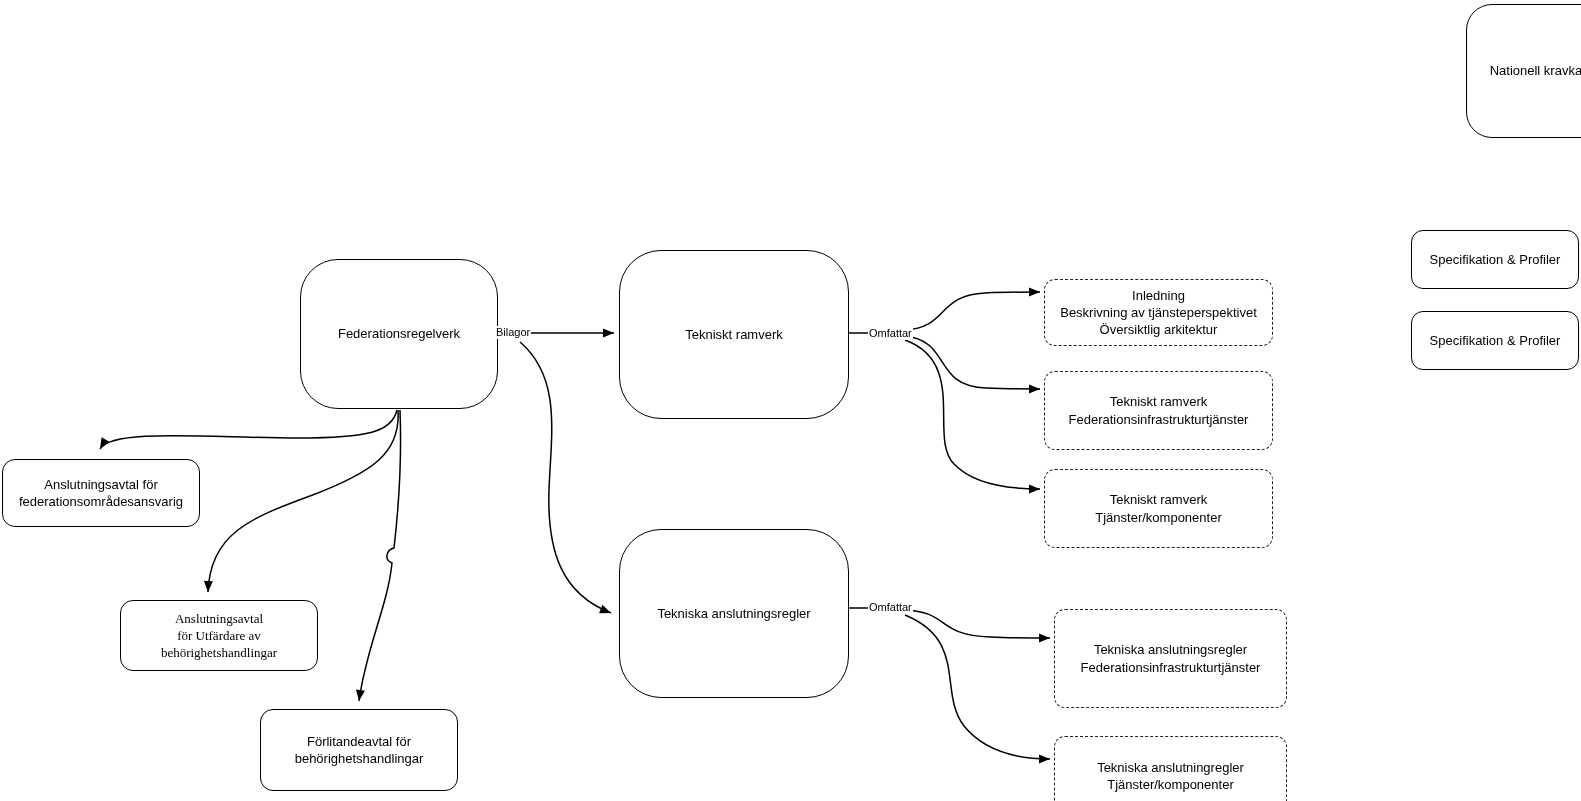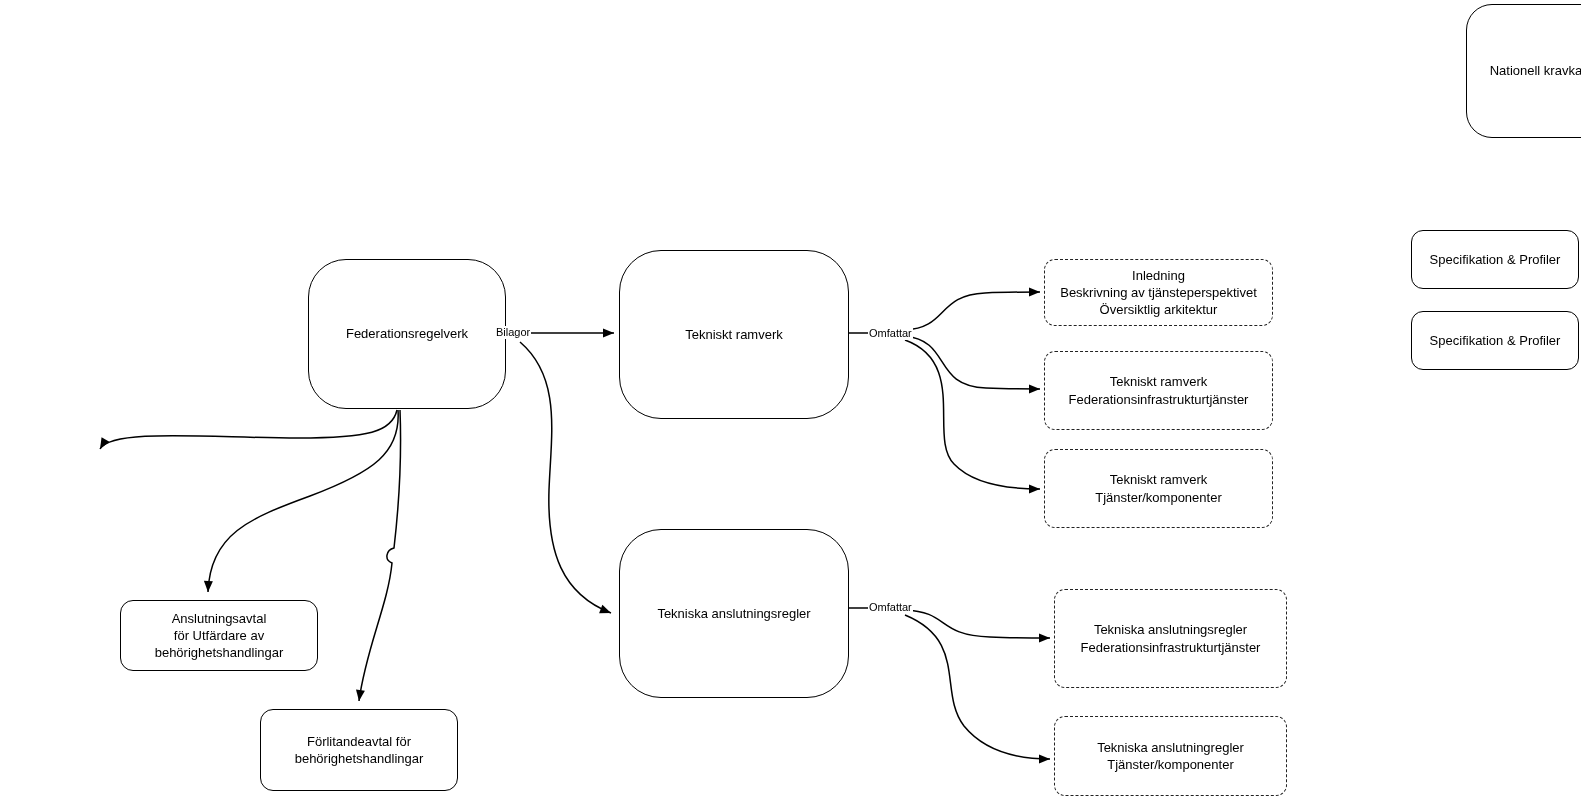--- a/index.html
+++ b/index.html
@@ -8,21 +8,21 @@
     font-family:"Liberation Sans", sans-serif;color:#000;
   }
   .canvas{position:absolute;inset:0;width:1581px;height:801px;}
   svg.edges{position:absolute;left:0;top:0;width:1581px;height:801px;}
   .node{
     position:absolute;box-sizing:border-box;background:#ffffff;
     border:1.6px solid #000;display:flex;align-items:center;justify-content:center;
     text-align:center;white-space:pre-line;font-size:13px;line-height:1.32;color:#000;
     padding:4px 8px;
   }
-  .node.dashed{border:1.4px dashed #222;}
+  .node.dashed{border:1.4px dashed #222;margin-top:20px;}
   .edge-label{
     position:absolute;background:#ffffff;font-size:11px;line-height:13px;
     padding:0 1px;color:#000;white-space:nowrap;
   }
 </style>
 </head>
 <body>
 
 <div class="canvas">
 
@@ -43,34 +43,36 @@
 
     <path d="M 849 608 L 905 608"></path>
     <path d="M 905 610 C 950 612 936 635 990 637 C 1012 638 1032 638 1050 638" marker-end="url(#ah)"></path>
     <path d="M 905 615 C 968 641 938 692 964 726 C 986 753 1022 759 1050 759" marker-end="url(#ah)"></path>
 
     <path d="M 397 410 C 392 432 368 438 298 438 C 212 438 112 428 100 449" marker-end="url(#ah)"></path>
     <path d="M 398 410 C 401 452 374 472 310 496 C 250 518 210 534 208 592" marker-end="url(#ah)"></path>
     <path d="M 400 410 C 402 462 399 505 394 548 C 386 550 384 560 392 563 C 388 605 366 648 359 701" marker-end="url(#ah)"></path>
   </svg>
 
-  <div class="node" style="left:300px;top:259px;width:198px;height:150px;border-radius:38px;margin-left:8px;">Federationsregelverk</div>
+  <div class="node" style="left:300px;top:259px;width:198px;height:150px;border-radius:38px;">Federationsregelverk</div>
 
   <div class="node" style="left:619px;top:250px;width:230px;height:169px;border-radius:42px;">Tekniskt ramverk</div>
 
   <div class="node" style="left:619px;top:529px;width:230px;height:169px;border-radius:42px;">Tekniska anslutningsregler</div>
 
   <div class="node" style="left:1466px;top:4px;width:168px;height:134px;border-radius:26px;">Nationell kravkatalog</div>
 
   <div class="node" style="left:1411px;top:230px;width:168px;height:59px;border-radius:12px;">Specifikation &amp; Profiler</div>
 
   <div class="node" style="left:1411px;top:311px;width:168px;height:59px;border-radius:12px;">Specifikation &amp; Profiler</div>
 
+  <div class="node" style="left:2px;top:459px;width:198px;height:68px;border-radius:13px;">Anslutningsavtal för
+federationsområdesansvarig</div>
 
-  <div class="node" style="left:120px;top:600px;width:198px;height:71px;border-radius:13px;">Anslutningsavtal
+  <div class="node" style="left:120px;top:600px;width:198px;height:71px;border-radius:13px;font-family:Liberation Serif, serif;">Anslutningsavtal
 för Utfärdare av
 behörighetshandlingar</div>
 
   <div class="node" style="left:260px;top:709px;width:198px;height:82px;border-radius:13px;">Förlitandeavtal för
 behörighetshandlingar</div>
 
   <div class="node dashed" style="left:1044px;top:259px;width:229px;height:67px;border-radius:11px;">Inledning
 Beskrivning av tjänsteperspektivet
 Översiktlig arkitektur</div>
 

